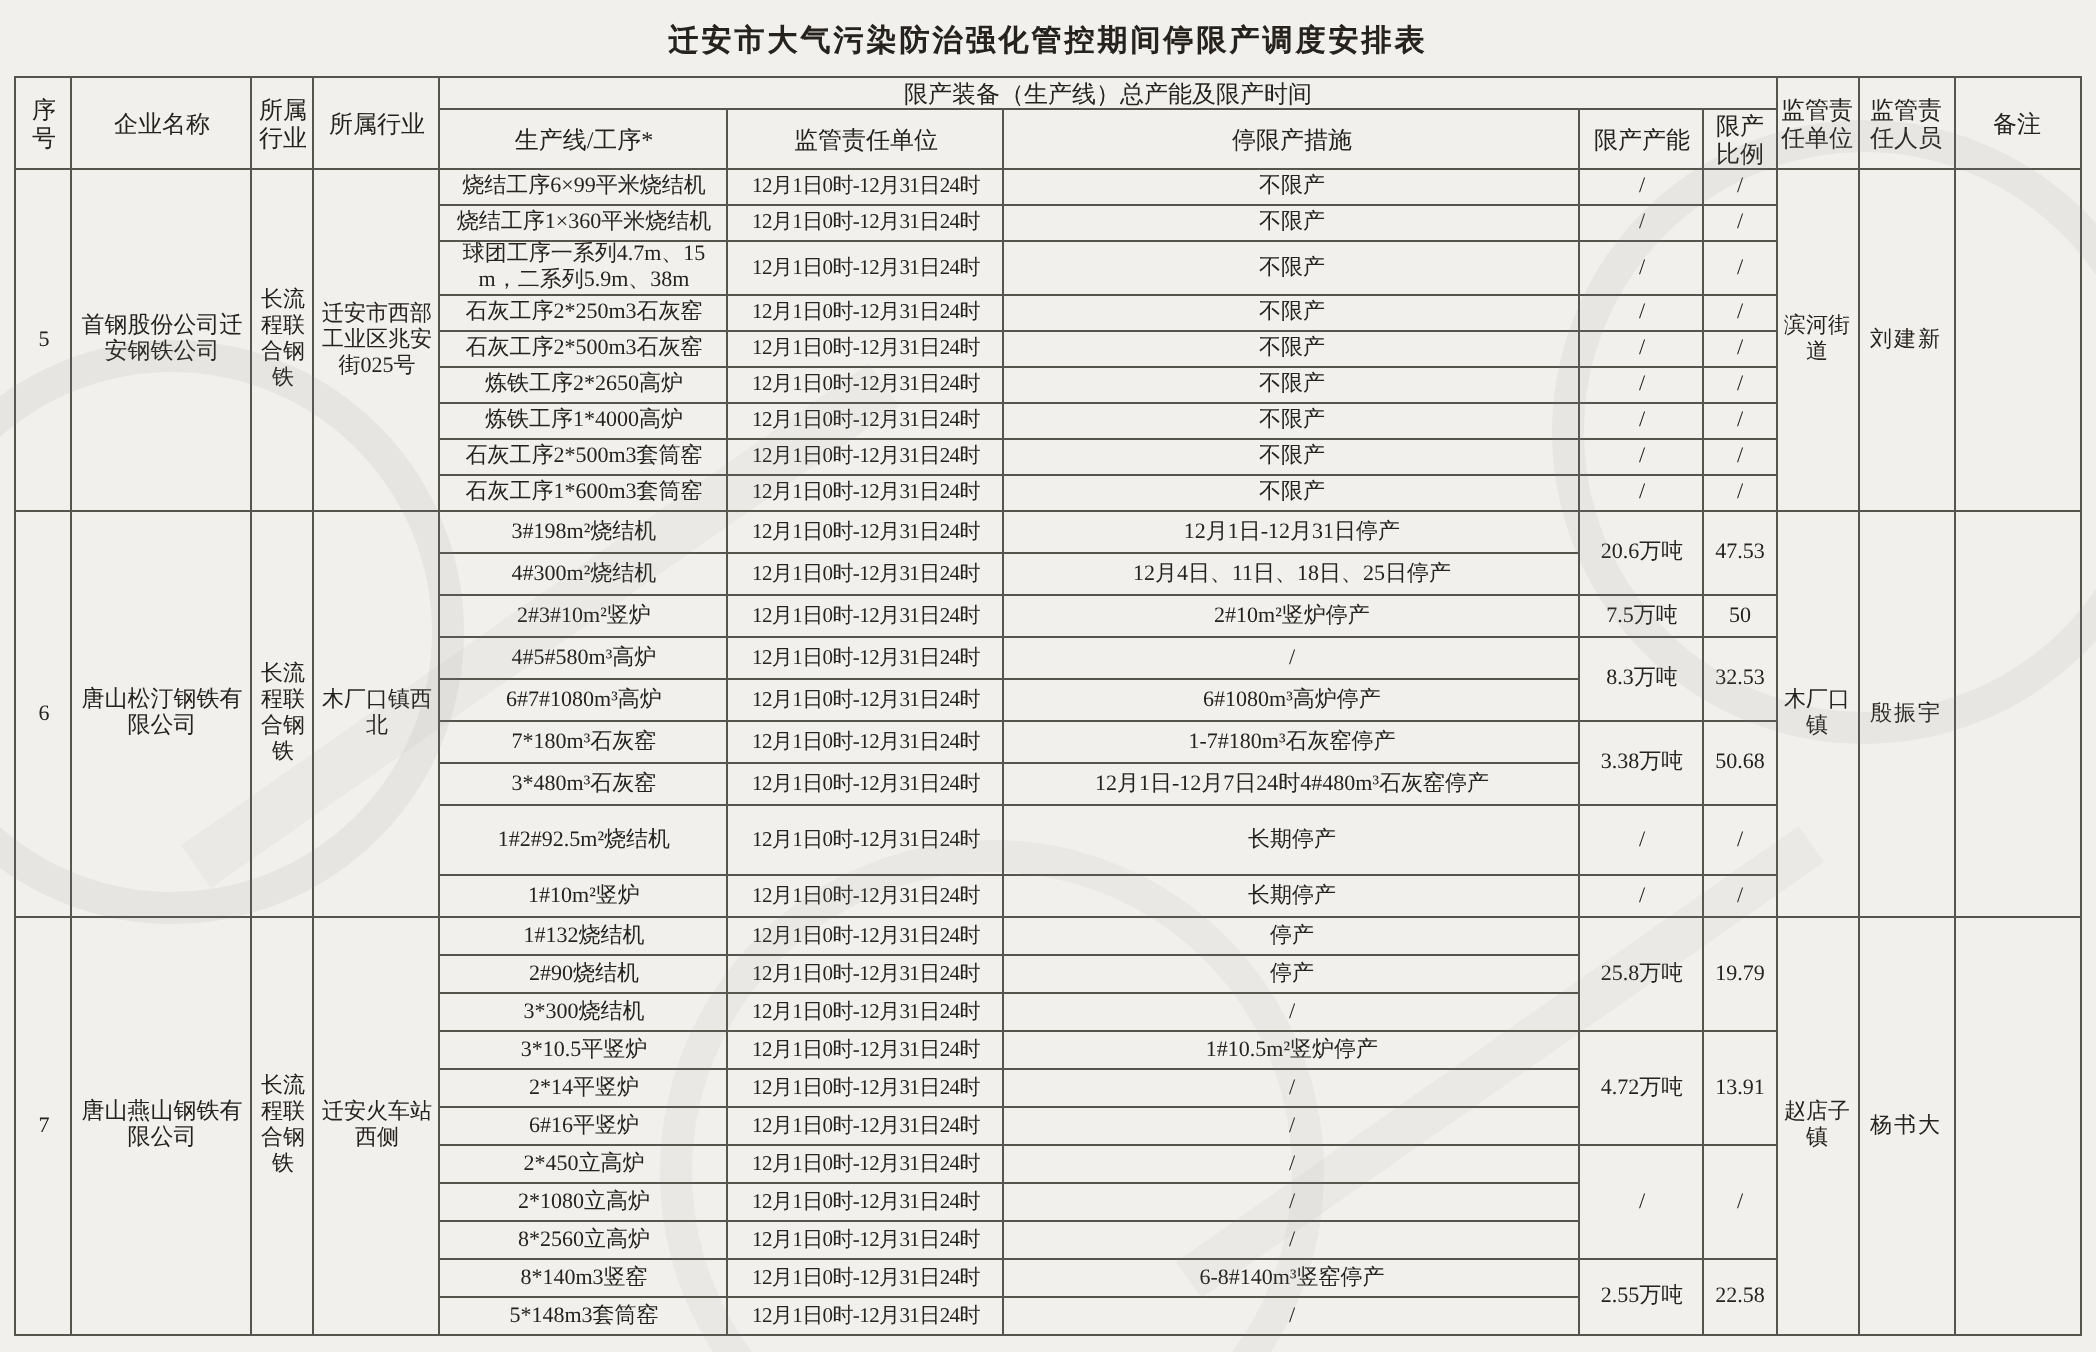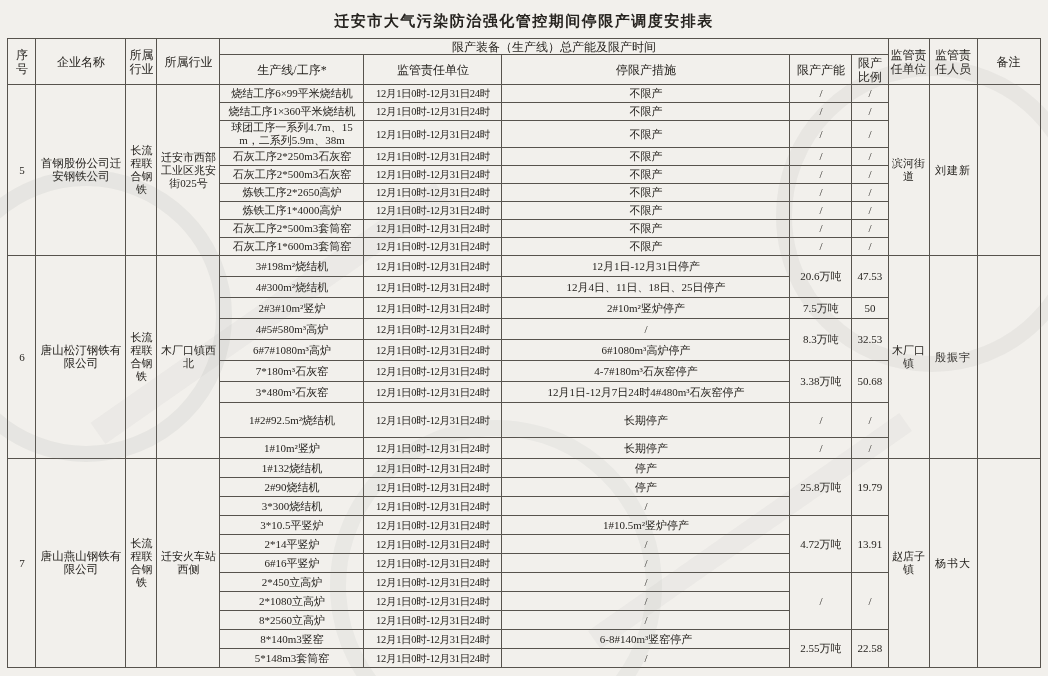--- a/index.html
+++ b/index.html
@@ -201,21 +201,21 @@
         <td class="c-ratio" rowspan="2">32.53</td>
       </tr>
       <tr style="height: 21px;">
         <td class="c-line">6#7#1080m³高炉</td>
         <td class="c-days">12月1日0时-12月31日24时</td>
         <td class="c-measure">6#1080m³高炉停产</td>
       </tr>
       <tr style="height: 21px;">
         <td class="c-line">7*180m³石灰窑</td>
         <td class="c-days">12月1日0时-12月31日24时</td>
-        <td class="c-measure">4-7#180m³石灰窑停产</td>
+        <td class="c-measure">1-7#180m³石灰窑停产</td>
         <td class="c-capacity" rowspan="2">3.38万吨</td>
         <td class="c-ratio" rowspan="2">50.68</td>
       </tr>
       <tr style="height: 21px;">
         <td class="c-line">3*480m³石灰窑</td>
         <td class="c-days">12月1日0时-12月31日24时</td>
         <td class="c-measure">12月1日-12月7日24时4#480m³石灰窑停产</td>
       </tr>
       <tr style="height: 35px;">
         <td class="c-line">1#2#92.5m²烧结机</td>

